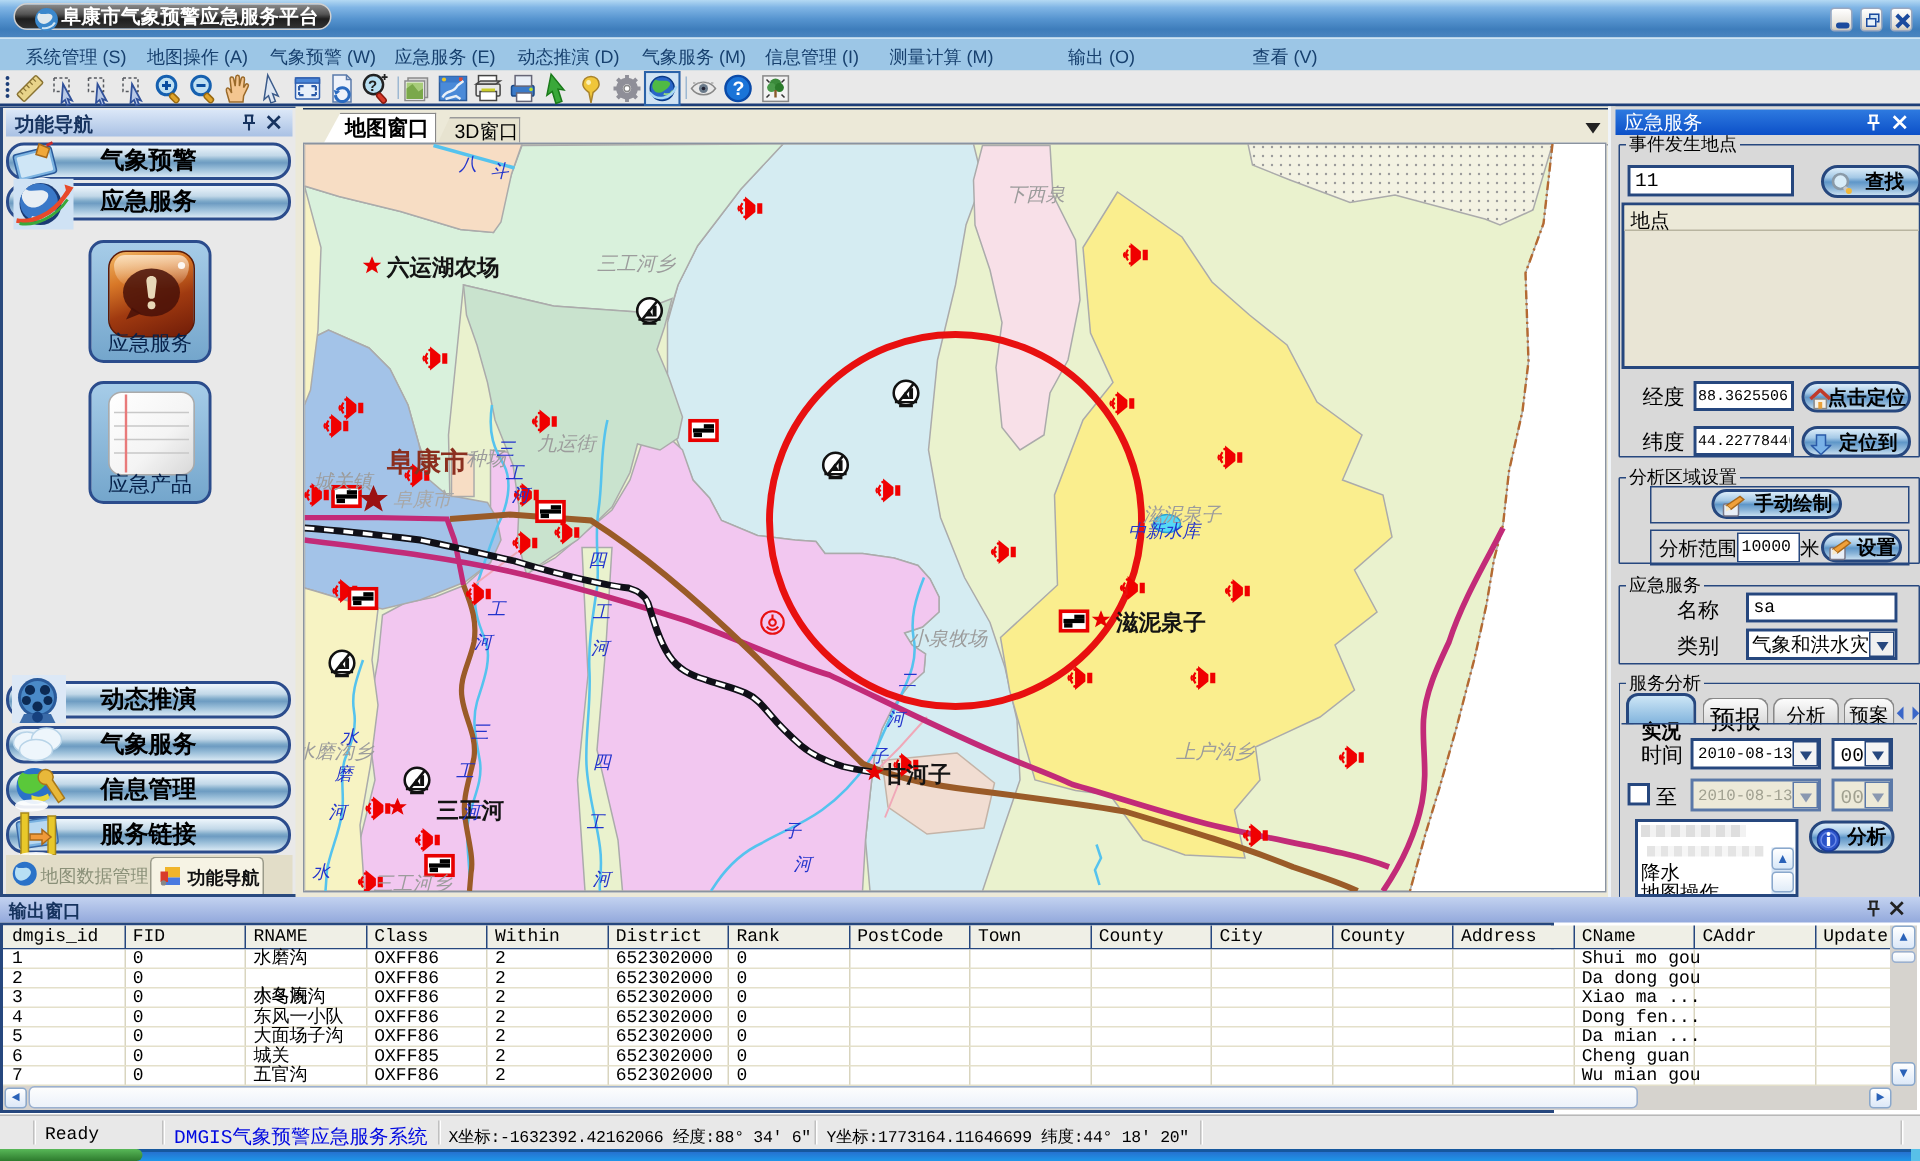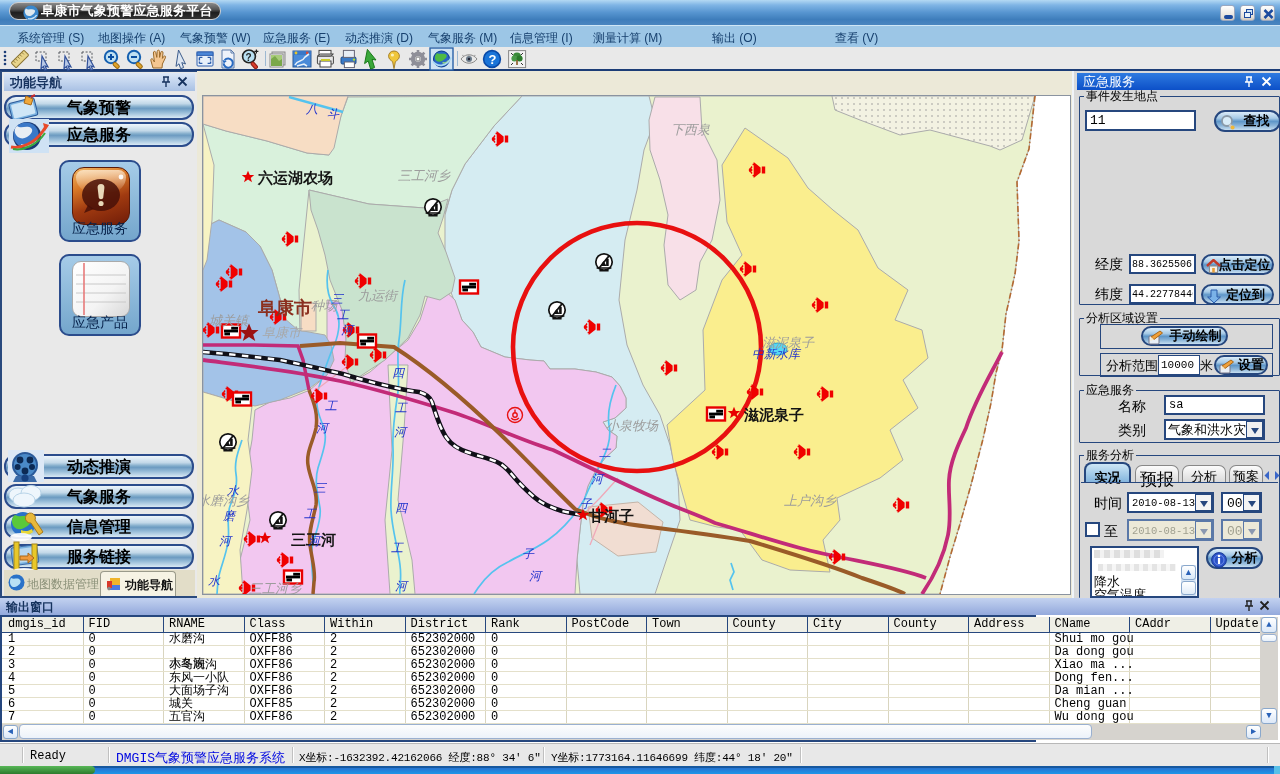--- a/index.html
+++ b/index.html
@@ -310,20 +310,28 @@
           <rect x="4" y="2" width="10" height="7" fill="#f0b42a"></rect>
           <rect x="4" y="9" width="10" height="5" fill="#4a7ae0"></rect>
           <rect x="1" y="5" width="5" height="7" fill="#d83a2a"></rect>
           <circle cx="3" cy="12.6" r="1.8" fill="#888"></circle>
         </svg>
       <span class="abs" style="left:24px;top:5px;font-size:12px;font-weight:bold;color:#111">功能导航</span>
     </div>
   </div>
 </div>
 <div class="abs" id="center">
+  <div class="abs" id="maptabstrip">
+    <div class="abs" style="left:13px;top:2px;width:76px;height:22px;background:#fff;border:1px solid #888;border-bottom:none;clip-path:polygon(12px 0,100% 0,100% 100%,0 100%)"></div>
+    <div class="abs" style="left:28px;top:4px;font-size:14px;font-weight:bold;color:#000">地图窗口</div>
+    <div class="abs" style="left:89px;top:5px;width:56px;height:19px;background:#e7e3d0;border:1px solid #999;border-bottom:none;clip-path:polygon(9px 0,100% 0,100% 100%,0 100%)"></div>
+    <div class="abs" style="left:101px;top:6px;font-size:13px;color:#000">3D窗口</div>
+    <div class="abs" style="left:855px;top:9px;width:0;height:0;border:5px solid transparent;border-top:7px solid #222"></div>
+    <div class="abs" style="left:0px;top:23px;width:874px;height:1px;background:#999"></div>
+  </div>
   <div class="abs" style="left:5px;top:24px;width:869px;height:500px;border:1px solid #8a93a0;background:#fff"></div>
   <svg class="abs" style="left:6px;top:25px" width="867" height="498" viewBox="203 96 867 498">
   <defs>
     <g id="spk">
       <path d="M-3.3,-8 L3.6,-2.4 L3.6,2.4 L-3.3,8 Z" fill="#f00000"></path>
       <rect x="4.8" y="-3.5" width="3.4" height="7" fill="#f00000"></rect>
       <path d="M-5,-3.6 A5.6,5.6 0 0 0 -5,3.6" fill="none" stroke="#f00000" stroke-width="1.5"></path>
       <path d="M-7,-1.7 A2.6,2.6 0 0 0 -7,1.7" fill="none" stroke="#f00000" stroke-width="1.3"></path>
       <circle cx="-3.6" cy="-5.6" r="0.9" fill="#f00000"></circle>
           <circle cx="-3.6" cy="5.6" r="0.9" fill="#f00000"></circle>
@@ -529,20 +537,23 @@
       <legend>事件发生地点</legend>
     </fieldset>
   <input class="inp" style="left: 11px; top: 39px; width: 111px; height: 21px;" value="11">
   <div class="abs gbtn" style="left:140px;top:39px;width:67px;height:22px;line-height:18px;padding-left:18px">查找
     <svg class="abs" style="left:4px;top:2px" width="17" height="17" viewBox="0 0 17 17">
         <circle cx="7" cy="7" r="5" fill="#d8ecf8" stroke="#8a9aa8" stroke-width="1.8"></circle>
         <rect x="10.4" y="9.6" width="5.5" height="3" rx="1.4" transform="rotate(45 10.4 9.6)" fill="#c8c8c8"></rect>
         <circle cx="12.6" cy="13.4" r="2" fill="#f0b83a"></circle>
       </svg>
   </div>
+  <div class="abs" style="left:7px;top:64px;width:200px;height:111px;border:2px solid #26477e;background:#e9e5d5">
+    <div class="abs" style="left:0;top:0;width:196px;height:17px;background:#ece9d8;border-bottom:1px solid #b8b4a0;font-size:13px;padding:1px 0 0 4px">地点</div>
+  </div>
   <div class="abs" style="left:21px;top:185px;font-size:14px">经度</div>
   <input class="inp" style="left: 55px; top: 183px; width: 67px; height: 20px; font-size: 10px; padding: 1px;" value="88.3625506:">
   <div class="abs gbtn" style="left:127px;top:183px;width:73px;height:21px;font-size:13px;line-height:17px;padding-left:14px">点击定位
     <svg class="abs" style="left:3px;top:3px" width="15" height="15" viewBox="0 0 15 15">
         <path d="M1,7 L7.5,1 L14,7" fill="none" stroke="#c03a2a" stroke-width="2.4"></path>
         <rect x="3.4" y="7" width="8.2" height="6.4" fill="#f4f0e8" stroke="#888"></rect>
         <rect x="6.2" y="9" width="2.6" height="4.4" fill="#e8a03a"></rect>
       </svg>
   </div>
   <div class="abs" style="left:21px;top:215px;font-size:14px">纬度</div>
@@ -580,21 +591,21 @@
   <div class="abs" style="left:44px;top:327px;font-size:14px">名称</div>
   <input class="inp" style="left: 90px; top: 324px; width: 101px; height: 20px; font-size: 12px;" value="sa">
   <div class="abs" style="left:44px;top:351px;font-size:14px">类别</div>
   <div class="abs" style="left:90px;top:348px;width:101px;height:21px;border:2px solid #26477e;background:#fff;font-size:13px;padding-left:2px;line-height:17px;white-space:nowrap;overflow:hidden">气象和洪水灾害</div>
   <div class="abs" style="left:172px;top:350px;width:17px;height:17px;background:#f0f0f0;border:1px solid #26477e">
       <div class="abs" style="left:4px;top:6px;border:4px solid transparent;border-top:6px solid #26477e"></div>
     </div>
   <fieldset style="left:5px;top:376px;width:201px;height:151px;border-bottom:none">
       <legend>服务分析</legend>
     </fieldset>
-  <div class="abs" style="left:10px;top:391px;width:47px;height:21px;border:2px solid #26477e;border-bottom:none;border-radius:8px 8px 0 0;background:linear-gradient(#cde6f6,#7fb2dc);font-size:13px;font-weight:bold;text-align:center;padding-top:5px">实况</div>
+  <div class="abs" style="left:10px;top:391px;width:47px;height:21px;border:2px solid #26477e;border-bottom:none;border-radius:8px 8px 0 0;background:linear-gradient(#cde6f6,#7fb2dc);font-size:13px;font-weight:bold;text-align:center;padding-top:15px">实况</div>
   <div class="abs" style="left:61px;top:394px;width:44px;height:18px;border:1px solid #888;border-bottom:none;border-radius:7px 7px 0 0;background:linear-gradient(#fcfcfc,#d8d8d8);font-size:17px;text-align:center;padding-top:2px">预报</div>
   <div class="abs" style="left:108px;top:394px;width:44px;height:18px;border:1px solid #888;border-bottom:none;border-radius:7px 7px 0 0;background:linear-gradient(#fcfcfc,#d8d8d8);font-size:13px;text-align:center;padding-top:2px">分析</div>
   <div class="abs" style="left:155px;top:394px;width:34px;height:18px;border:1px solid #888;border-bottom:none;border-radius:7px 7px 0 0;background:linear-gradient(#fcfcfc,#d8d8d8);font-size:13px;text-align:center;padding-top:2px;overflow:hidden">预案</div>
   <svg class="abs" style="left:188px;top:398px" width="20" height="13" viewBox="0 0 20 13">
       <path d="M7,2 L2.5,6.5 L7,11 Z" fill="#3a66c8"></path>
       <path d="M13,2 L17.5,6.5 L13,11 Z" fill="#3a66c8"></path>
     </svg>
   <div class="abs" style="left:7px;top:411px;width:197px;height:1px;background:#26477e"></div>
   <div class="abs" style="left:20px;top:424px;font-size:14px">时间</div>
   <div class="abs" style="left:53px;top:421px;width:87px;height:21px;border:2px solid #26477e;background:#fff;font-size:10.5px;font-family:'Liberation Mono',monospace;padding:3px 0 0 3px">2010-08-13</div>
@@ -612,21 +623,21 @@
       <div class="abs" style="left:4px;top:7px;border:4px solid transparent;border-top:6px solid #8a98b0"></div>
     </div>
   <div class="abs" style="left:147px;top:448px;width:41px;height:22px;border:2px solid #5a78a8;background:#ece9d8;font-size:13px;font-family:'Liberation Mono',monospace;color:#a0a090;padding:3px 0 0 4px">00</div>
   <div class="abs" style="left:169px;top:450px;width:17px;height:18px;background:#ece9d8;border:1px solid #5a78a8">
       <div class="abs" style="left:4px;top:7px;border:4px solid transparent;border-top:6px solid #8a98b0"></div>
     </div>
   <div class="abs" style="left:16px;top:475px;width:109px;height:52px;border:2px solid #26477e;background:#fff;overflow:hidden">
     <div class="abs" style="left:2px;top:2px;width:70px;height:8px;background:repeating-linear-gradient(90deg,#dedede 0 6px,#f2f2f2 6px 10px)"></div>
     <div class="abs" style="left:6px;top:16px;width:78px;height:7px;background:repeating-linear-gradient(90deg,#e4e4e4 0 5px,#f6f6f6 5px 9px)"></div>
     <div class="abs" style="left:2px;top:25px;font-size:13px">降水</div>
-    <div class="abs" style="left:2px;top:38px;font-size:13px">空气温度</div>
+    <div class="abs" style="left:2px;top:38px;font-size:13px">地图操作</div>
     <div class="abs" style="left:89px;top:17px;width:15px;height:33px;background:#d6e4f4">
       <div class="abs" style="left:0;top:0;width:15px;height:15px;background:linear-gradient(#fff,#d8e8f8);border:1px solid #8aa8cc;border-radius:3px;color:#2a62b8;font-size:9px;text-align:center;line-height:13px">▲</div>
       <div class="abs" style="left:0;top:16px;width:15px;height:14px;background:linear-gradient(#fff,#e0ecf8);border:1px solid #8aa8cc;border-radius:3px"></div>
     </div>
   </div>
   <div class="abs gbtn" style="left:132px;top:476px;width:57px;height:22px;line-height:18px;padding-left:20px">分析
     <svg class="abs" style="left:3px;top:3px" width="16" height="16" viewBox="0 0 16 16">
         <circle cx="8" cy="8" r="7.4" fill="#2a52c8" stroke="#1a3a98"></circle>
         <circle cx="8" cy="8" r="5" fill="none" stroke="#6a8ae8" stroke-width="1"></circle>
         <rect x="6.9" y="6" width="2.2" height="6" fill="#fff"></rect>
@@ -751,21 +762,21 @@
 <span class="abs" style="left:1052.5px;top:0">Cheng guan</span>
 </div>
 <div class="abs" style="left:0;top:78px;width:1258px;height:13px;border-bottom:1px solid #e4e0ca">
 <span class="abs" style="left:6.0px;top:0">7</span>
 <span class="abs" style="left:86.5px;top:0">0</span>
 <span class="abs" style="left:167.0px;top:0">五官沟</span>
 <span class="abs" style="left:247.5px;top:0">OXFF86</span>
 <span class="abs" style="left:328.0px;top:0">2</span>
 <span class="abs" style="left:408.5px;top:0">652302000</span>
 <span class="abs" style="left:489.0px;top:0">0</span>
-<span class="abs" style="left:1052.5px;top:0">Wu dong gou</span>
+<span class="abs" style="left:1052.5px;top:0">Wu mian gou</span>
 </div>
 </div>
 <div class="abs" style="left:1258px;top:0;width:18px;height:107px;background:#d6d3ce">
 <div class="abs" style="left:1px;top:0;width:16px;height:16px;background:linear-gradient(#fff,#dce8f8);border:1px solid #8aa8cc;border-radius:3px;color:#2a62b8;font-size:9px;text-align:center;line-height:14px">▲</div>
 <div class="abs" style="left:1px;top:17px;width:16px;height:8px;background:linear-gradient(#fff,#e8f0fa);border:1px solid #9ab0d0;border-radius:3px"></div>
 <div class="abs" style="left:1px;top:91px;width:16px;height:16px;background:linear-gradient(#fff,#dce8f8);border:1px solid #8aa8cc;border-radius:3px;color:#2a62b8;font-size:9px;text-align:center;line-height:14px">▼</div>
 </div>
 <div class="abs" style="left:0;top:107px;width:1276px;height:16px;background:#d6d3ce">
 <div class="abs" style="left:1px;top:1px;width:15px;height:14px;background:linear-gradient(#fff,#dce8f8);border:1px solid #8aa8cc;border-radius:3px;color:#2a62b8;font-size:9px;text-align:center;line-height:12px">◄</div>
 <div class="abs" style="left:17px;top:0px;width:1073px;height:15px;background:linear-gradient(#fdfdfd,#ecf2fa);border:1px solid #9ab0d0;border-radius:4px"></div>

